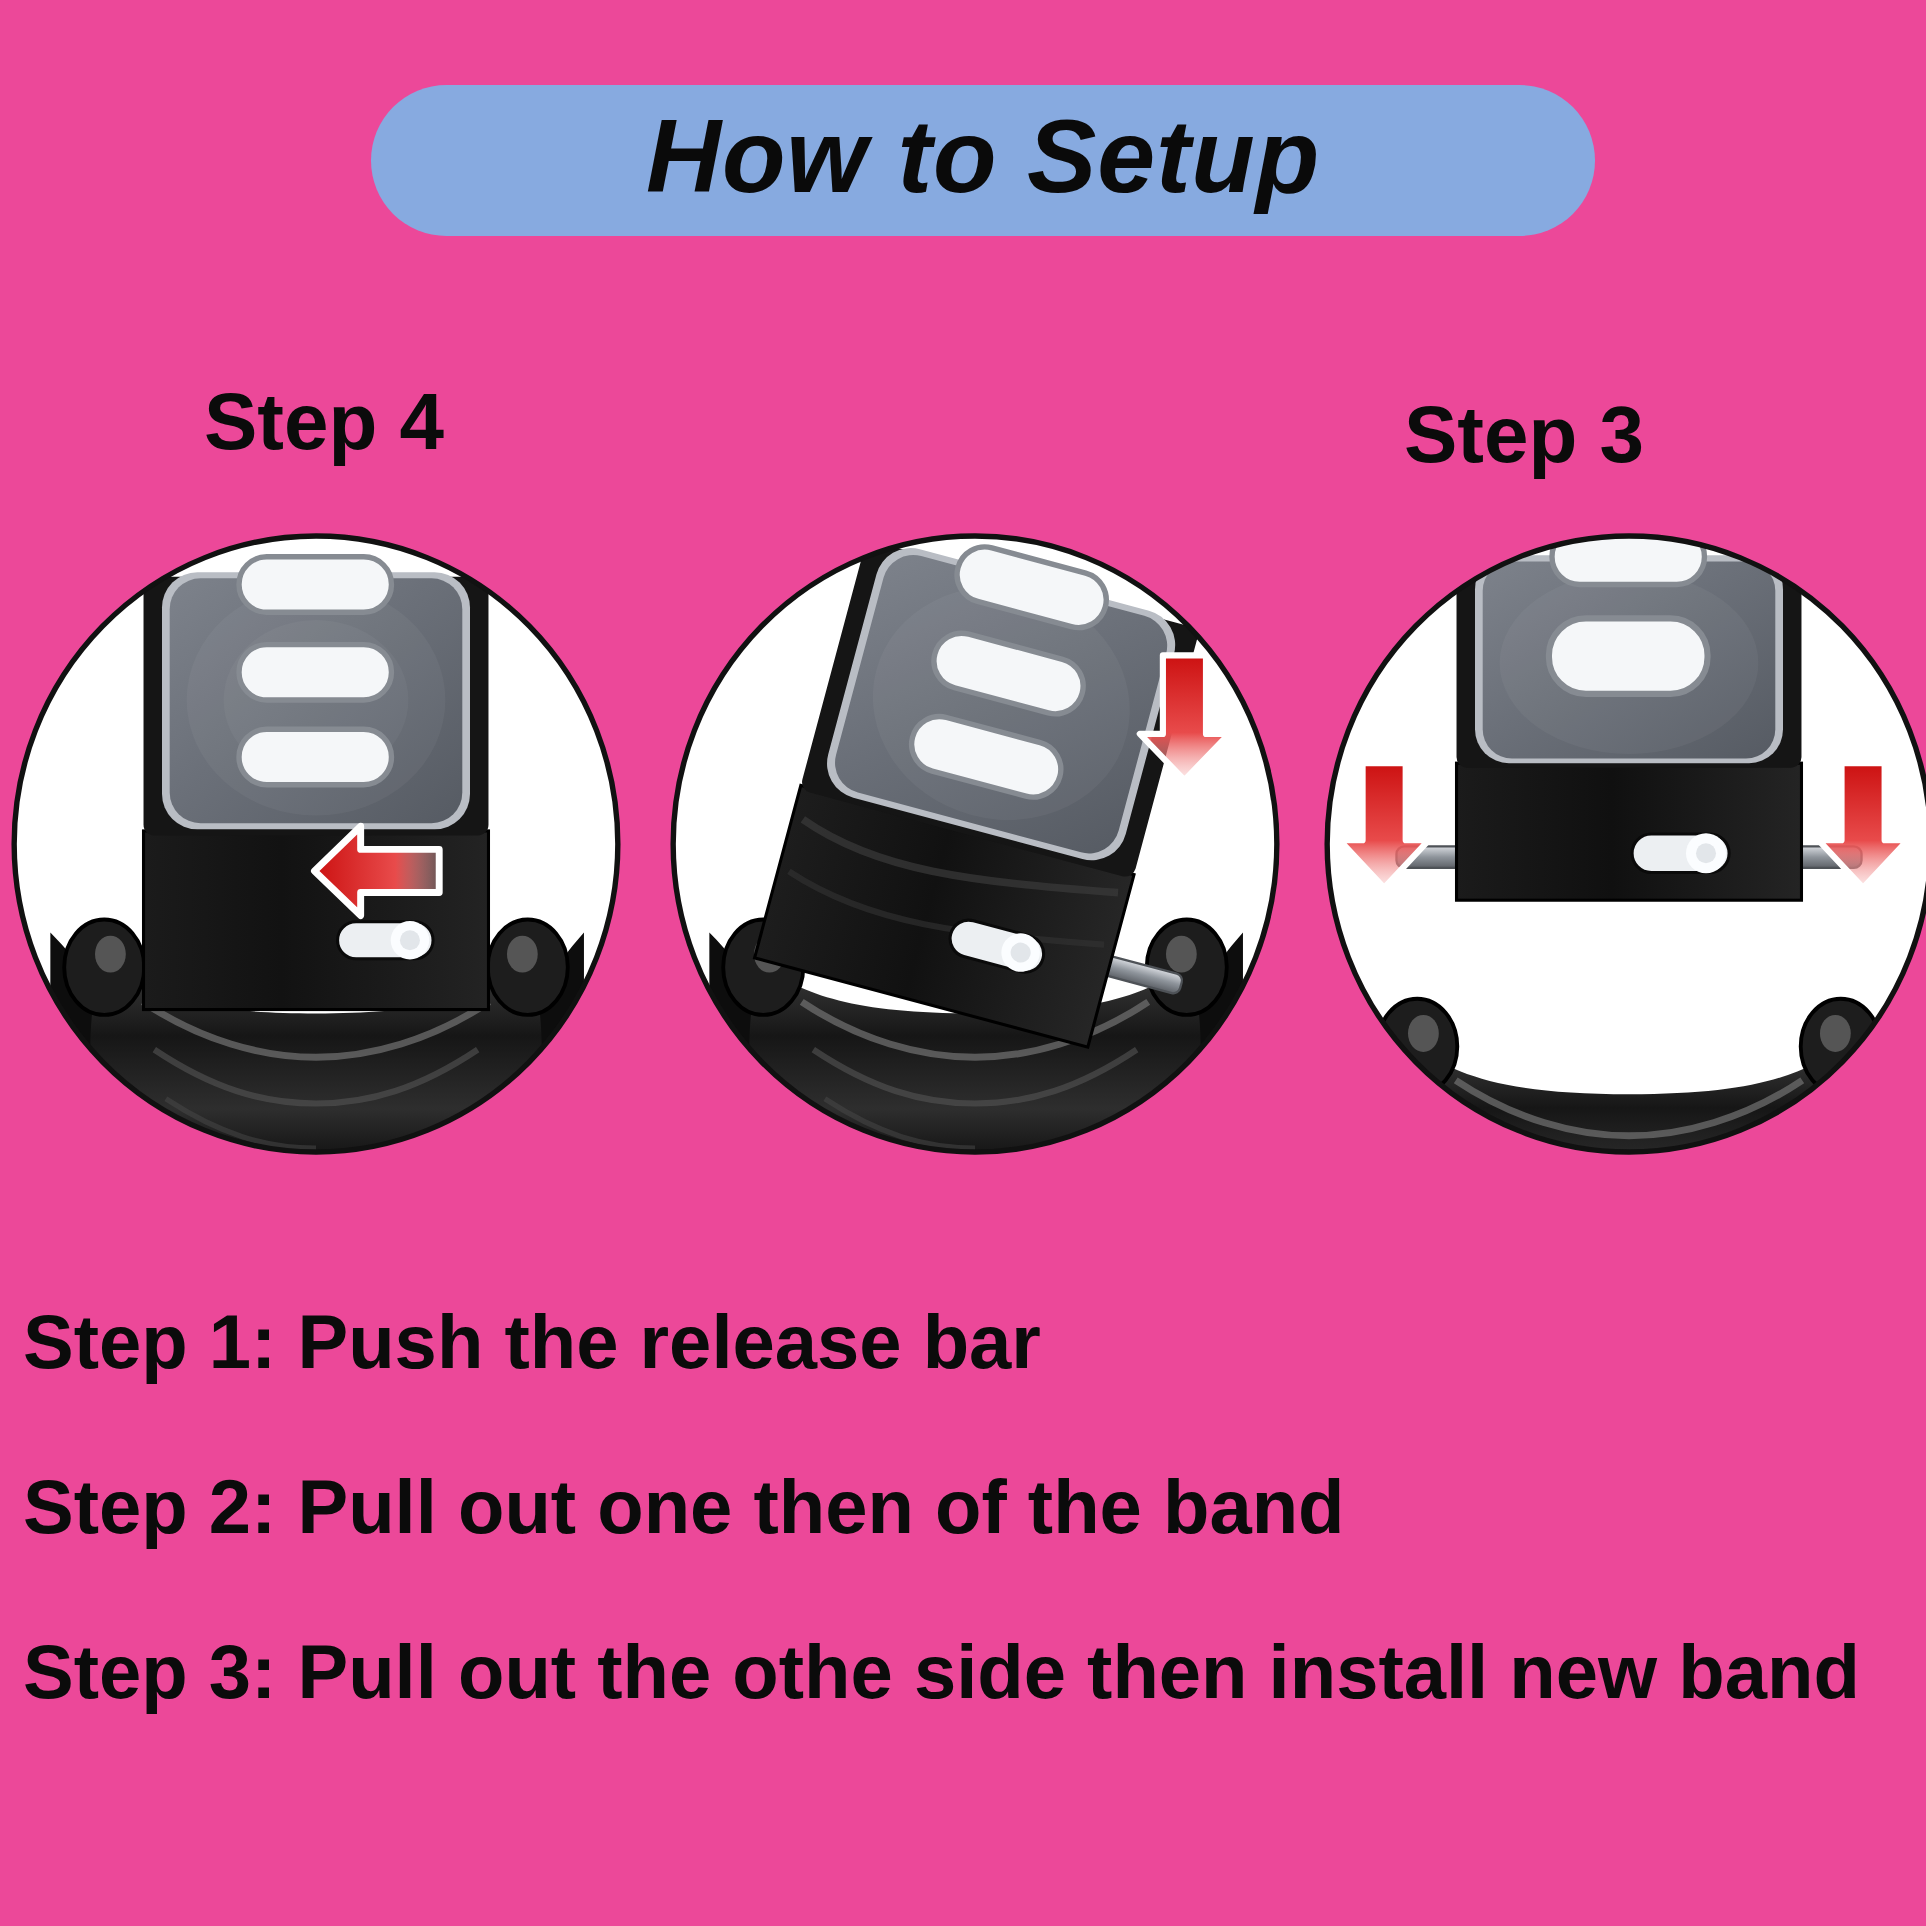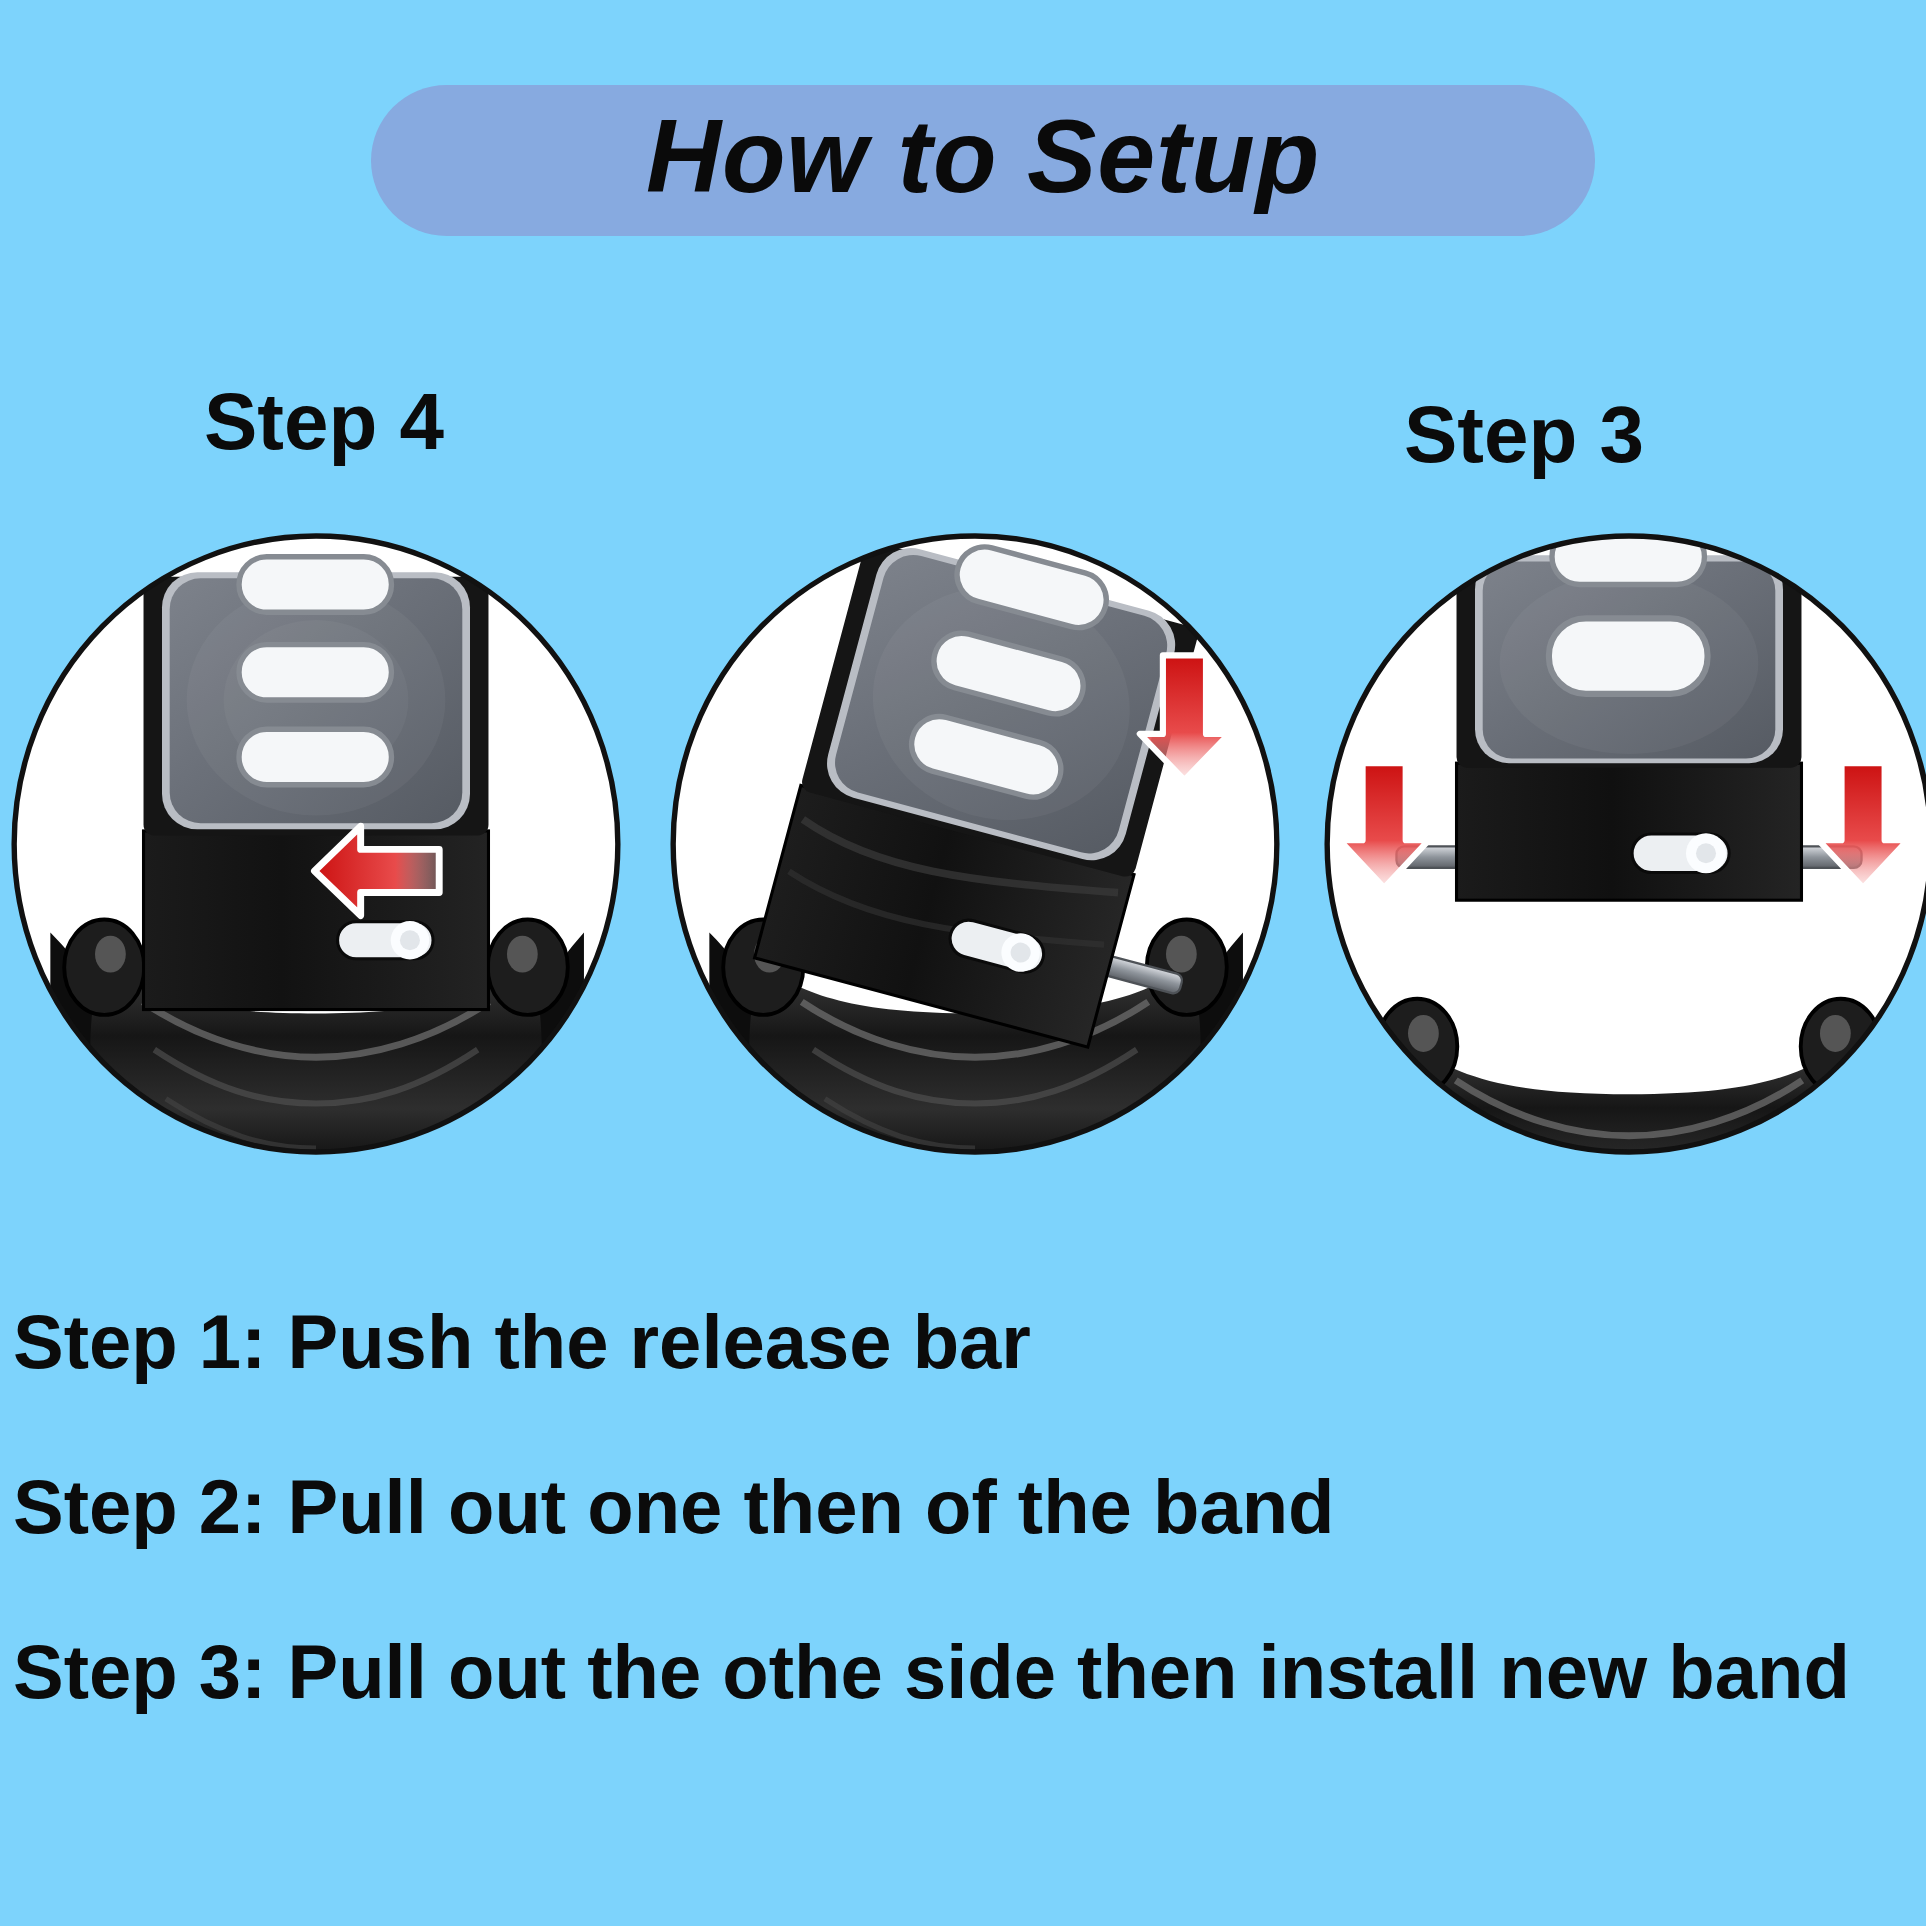--- a/index.html
+++ b/index.html
@@ -3,21 +3,21 @@
 <meta charset="utf-8">
 <title>How to Setup</title>
 <style>
   html,body{margin:0;padding:0;background:#ffffff;}
   body{
     width:1926px;height:1926px;
     font-family:"Liberation Sans", sans-serif;
     -webkit-font-smoothing:antialiased;
     overflow:hidden;position:relative;
   }
-  .page{position:absolute;inset:0;background:#7dd3fc;}
+  .page{position:absolute;inset:0;background:#ec4899;}
 
   
   .header-banner{
     position:absolute;left:371px;top:85px;width:1224px;height:151px;
     border-radius:76px;
     background:#87aae0;
     display:flex;align-items:center;justify-content:center;
   }
   .header-title{
     font-size:104px;font-weight:bold;font-style:italic;
@@ -44,21 +44,21 @@
   .step-circle{
     position:absolute;top:0;width:616px;height:624px;
   }
   .c1{left:7.7px;}
   .c2{left:667px;}
   .c3{left:1321px;}
   .step-circle svg{display:block;width:100%;height:100%;}
 
   
   .instructions{
-    position:absolute;left:13px;top:1302px;width:1903px;
+    position:absolute;left:23px;top:1302px;width:1903px;
   }
   .instr-line{
     font-size:76px;font-weight:bold;color:#0b0b0b;
     line-height:1.04;white-space:nowrap;
     margin:0 0 86px 0;
   }
   .instr-line:last-child{margin-bottom:14px;}
 </style>
 </head>
 <body>

